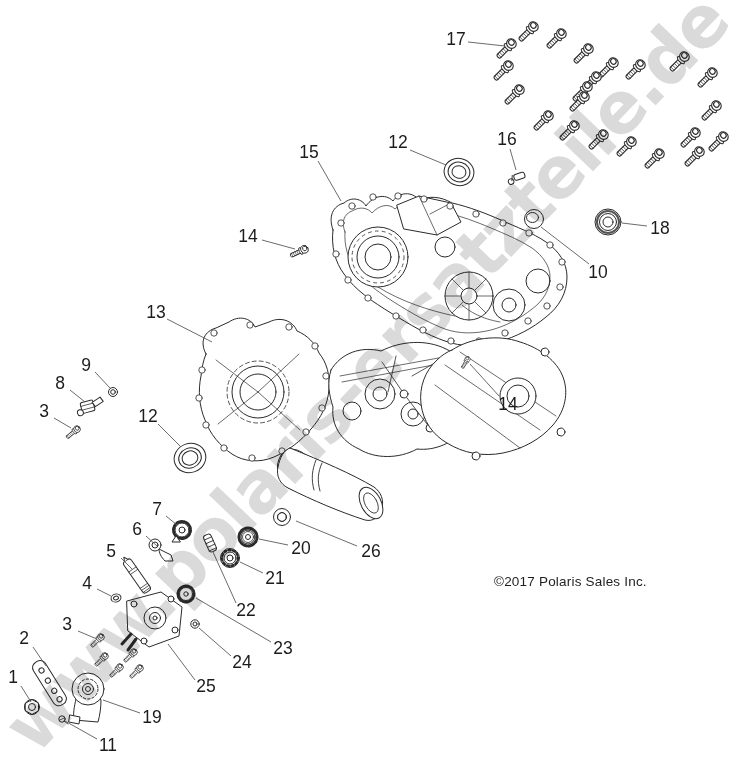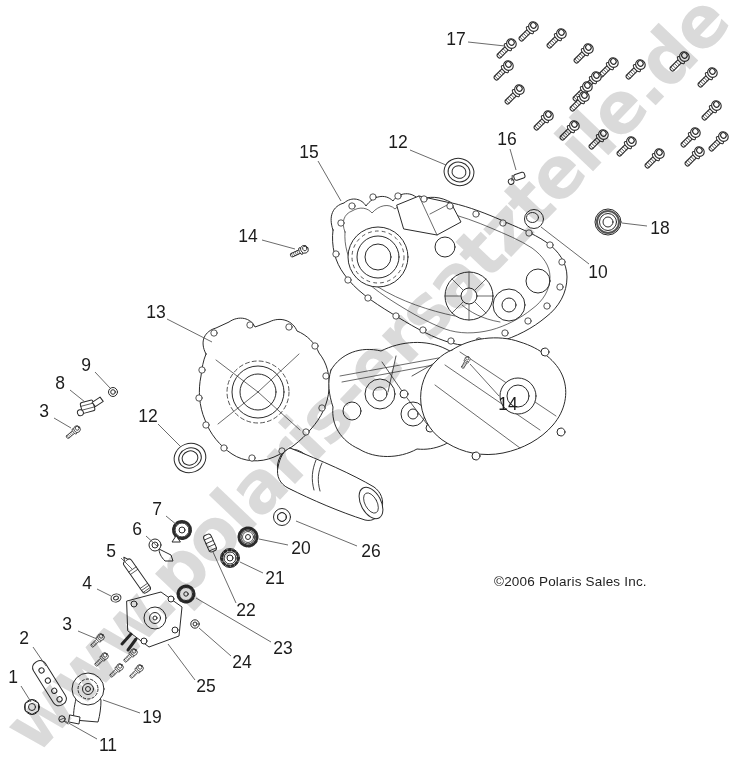--- a/index.html
+++ b/index.html
@@ -350,14 +350,14 @@
         <text x="242" y="668" text-anchor="middle" font-size="17.5" fill="#1c1c1c" class="callout-text">24</text>
         <line x1="195" y1="680" x2="168" y2="644" stroke="#5a5a5a" stroke-width="0.9"></line>
         <text x="206" y="692" text-anchor="middle" font-size="17.5" fill="#1c1c1c" class="callout-text">25</text>
         <line x1="357" y1="546" x2="296" y2="521" stroke="#5a5a5a" stroke-width="0.9"></line>
         <text x="371" y="557" text-anchor="middle" font-size="17.5" fill="#1c1c1c" class="callout-text">26</text>
       </g>
 
   <text id="wm" class="wm" transform="translate(370,377) rotate(-46.4)" text-anchor="middle" dominant-baseline="middle" font-size="72" textLength="1010" lengthAdjust="spacingAndGlyphs" fill="#d8d8d8">www.polaris-ersatzteile.de</text>
 </svg>
 
-<div class="copyright">©2006 Polaris Sales Inc.</div>
+<div class="copyright">©2017 Polaris Sales Inc.</div>
 </div>
 
 </body></html>

